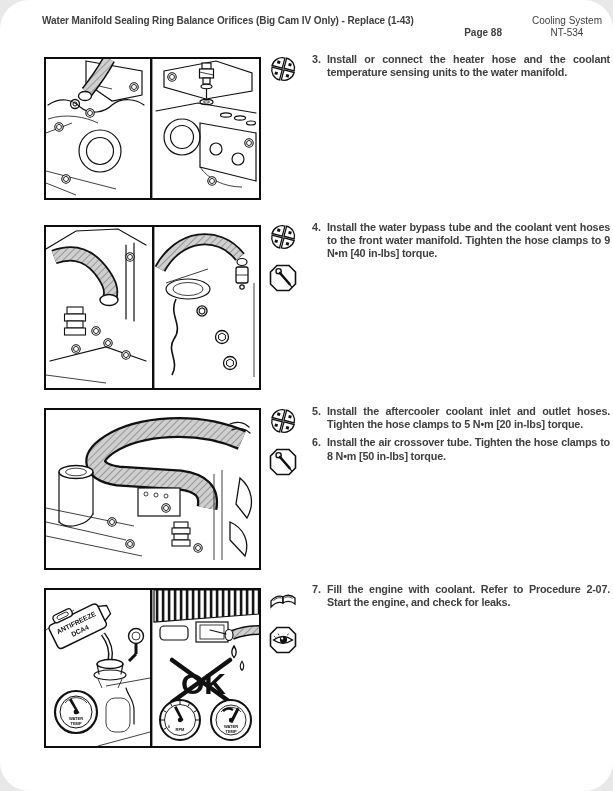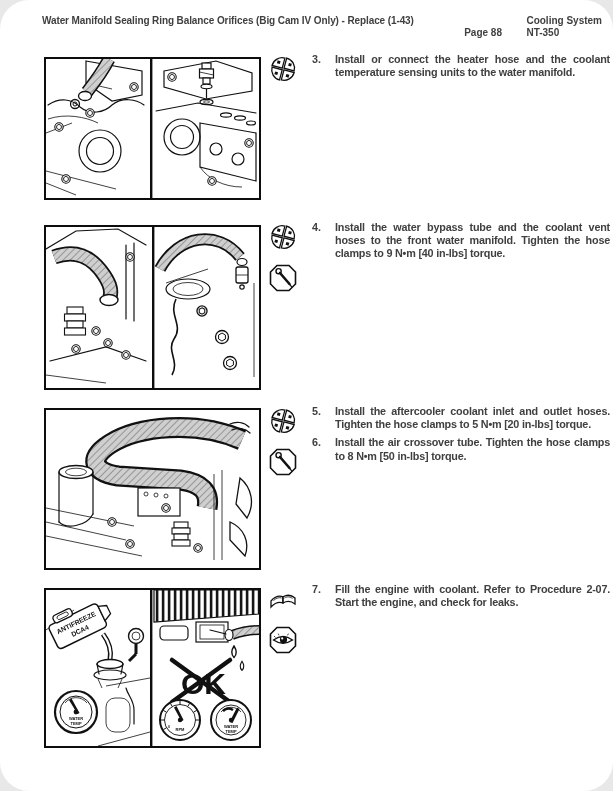--- a/index.html
+++ b/index.html
@@ -6,38 +6,38 @@
   .page {
     position:relative; width:613px; height:791px; margin:0 auto;
     background:#ffffff; overflow:hidden;
     font-family:"Liberation Sans", sans-serif; color:#404040;border-radius:29px;
   }
   
   .hdr { position:absolute; left:42px; top:15px; width:560px; display:flex; justify-content:space-between; }
   .hdr-left { width:460px; }
   .hdr-title { font-size:10px; font-weight:700; letter-spacing:-0.1px; line-height:12px; }
   .hdr-page  { font-size:10px; font-weight:700; line-height:12px;text-align:right; }
-  .hdr-right { text-align:left; font-size:10px; font-weight:700; line-height:12px; white-space:nowrap; }
+  .hdr-right { text-align:center; font-size:10px; font-weight:400; line-height:12px; white-space:nowrap; }
   
   .panel { position:absolute; left:44px; width:217px; border:2px solid #0d0d0d; background:#fff; box-sizing:border-box; }
   .panel svg { display:block; }
   #panel1 { top:57px;  height:143px; }
   #panel2 { top:225px; height:165px; }
   #panel3 { top:408px; height:162px; }
   #panel4 { top:588px; height:160px; }
   
   .iblock { position:absolute; left:268px; width:342px; display:flex; }
   #block0 { top:53px; } #block1 { top:221px; } #block2 { top:405px; } #block3 { top:583px; }
   .icol { width:44px; flex:0 0 44px; display:flex; flex-direction:column; gap:11px; padding-top:1px; }
   .picon { width:30px; height:30px; }
   .scol { flex:1; }
   .step { display:flex; }
   .step + .step { margin-top:5px; }
   .snum { flex:0 0 15px; font-size:10.8px; font-weight:700; line-height:13.2px; }
-  .stxt { flex:1; font-size:10.8px; font-weight:700; letter-spacing:-0.2px; line-height:13.2px; text-align:justify;margin-left:8px; }
+  .stxt { flex:1; font-size:10.8px; font-weight:700; letter-spacing:-0.2px; line-height:13.2px; text-align:justify; }
   svg text { font-family:"Liberation Sans", sans-serif; fill:#111; }
   .ln { stroke:#111; stroke-width:1.2; fill:none; stroke-linecap:round; }
   .thin { stroke:#111; stroke-width:0.8; fill:none; }
 </style>
 </head>
 <body>
 
 <div class="page">
 
   <svg width="0" height="0" style="position:absolute" aria-hidden="true">
@@ -102,21 +102,21 @@
     </defs>
   </svg>
 
   <div class="hdr">
     <div class="hdr-left">
       <div class="hdr-title">Water Manifold Sealing Ring Balance Orifices (Big Cam IV Only) - Replace (1-43)</div>
       <div class="hdr-page">Page 88</div>
     </div>
     <div class="hdr-right">
       <div>Cooling System</div>
-      <div>NT-350</div>
+      <div>NT-534</div>
     </div>
   </div>
 
   <div class="panel" id="panel1">
     <svg width="213" height="139" viewBox="0 0 213 139">
       <g>
         <polygon points="40,2 96,12 96,36 66,42 40,24" class="ln"></polygon>
         <line x1="40" y1="24" x2="66" y2="30" class="thin"></line>
         <path d="M63,0 C57,12 48,24 41,33" stroke="#111" stroke-width="13" fill="none"></path>
         <path d="M63,0 C57,12 48,24 41,33" stroke="url(#hatch)" stroke-width="10" fill="none"></path>

